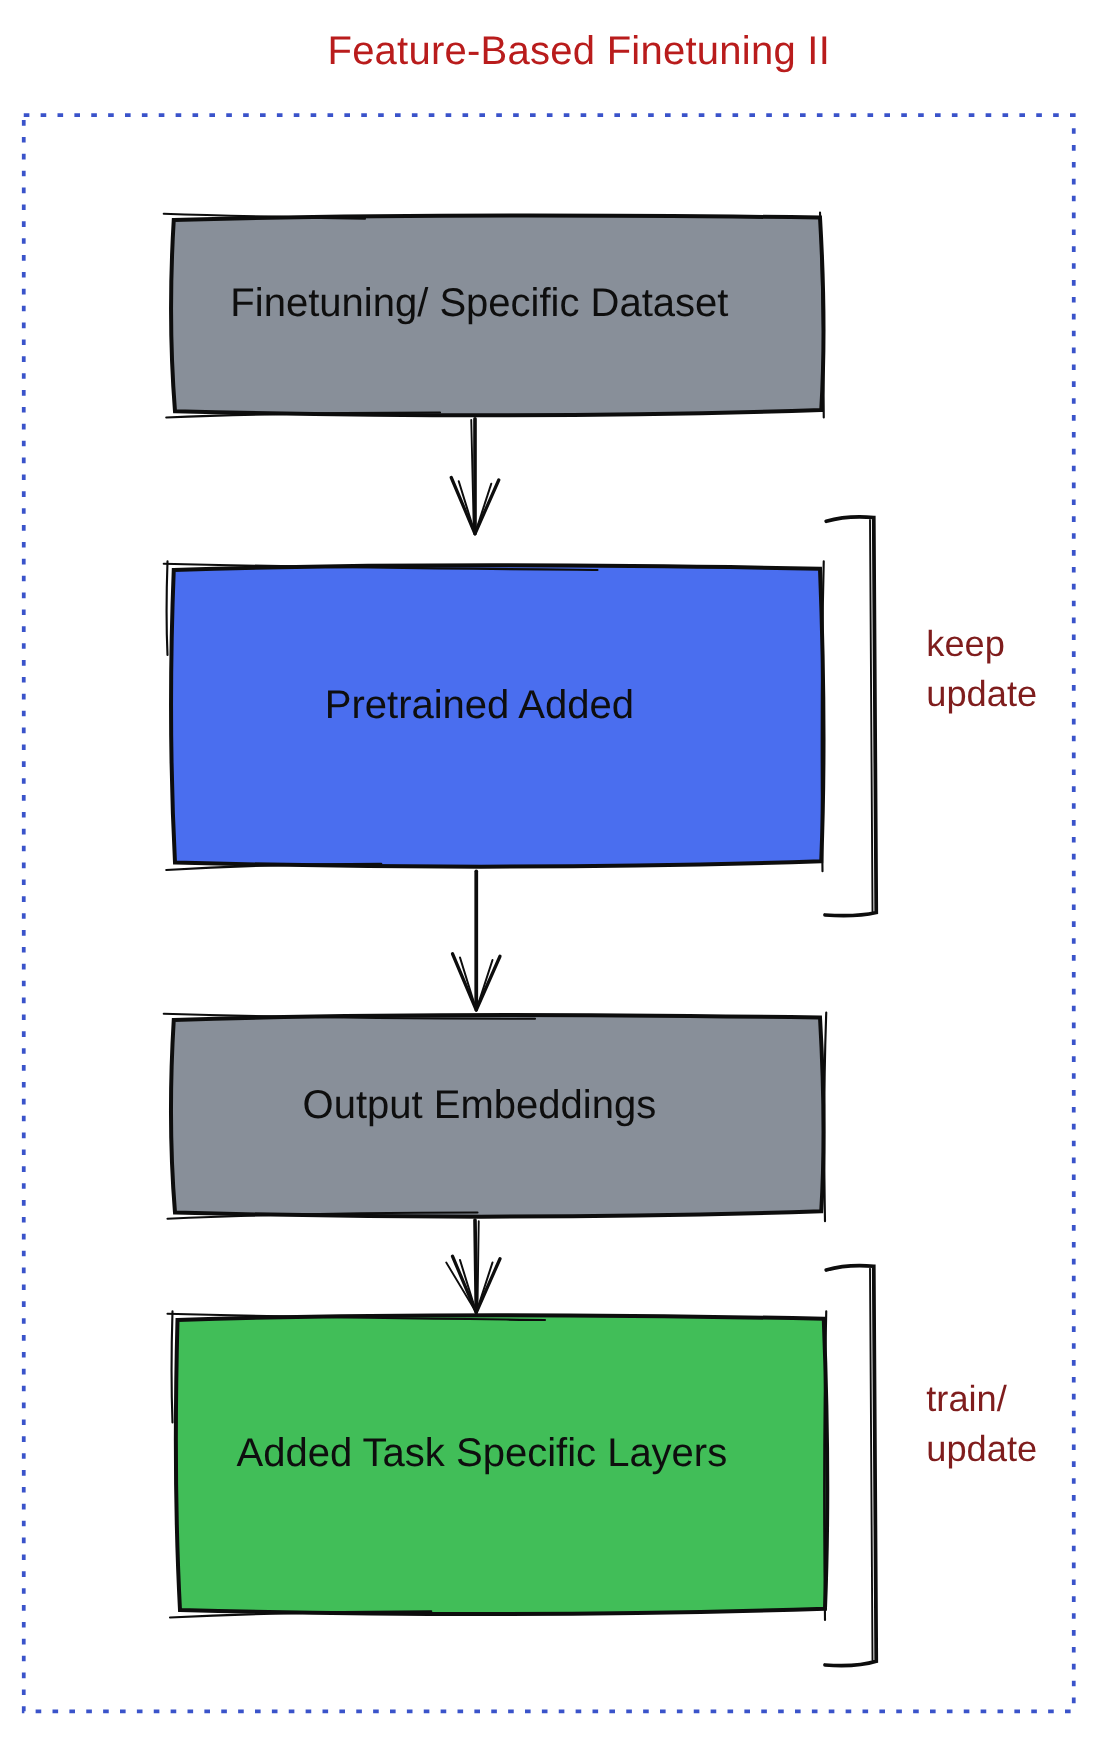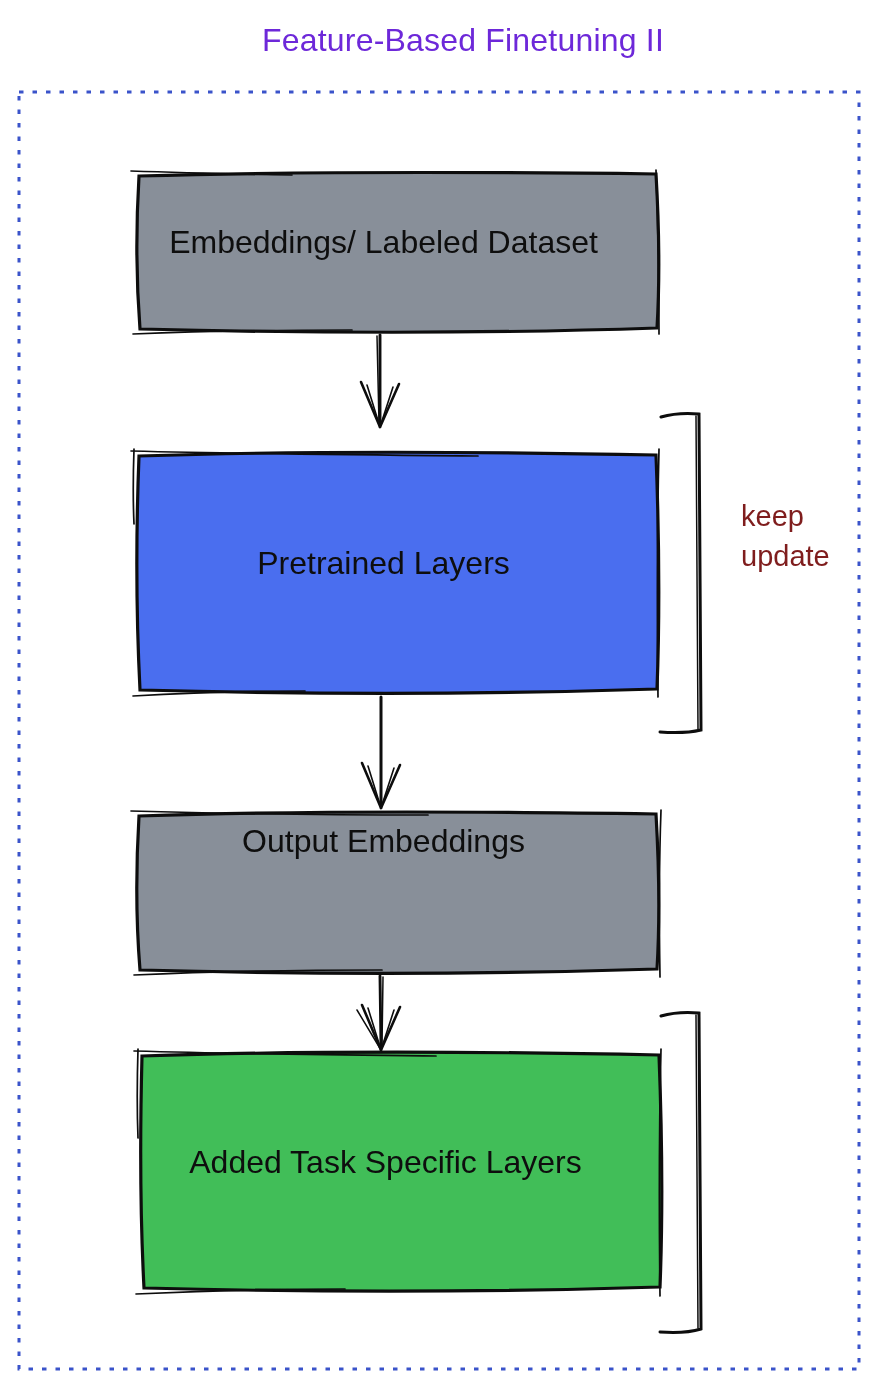--- a/index.html
+++ b/index.html
@@ -1,31 +1,31 @@
 <!DOCTYPE html>
 <html><head>
 <meta charset="utf-8">
 <style>
   html,body{margin:0;padding:0;background:#ffffff;}
   body{width:880px;height:1393px;font-family:"Liberation Sans",sans-serif;}
   .page{position:relative;width:880px;height:1393px;overflow:hidden;background:#ffffff;}
   .title{
     position:absolute;top:22px;left:0;width:880px;box-sizing:border-box;
     padding-left:46px;text-align:center;
-    font-size:32px;letter-spacing:0.2px;color:#6d28d9;
+    font-size:32px;letter-spacing:0.2px;color:#b91c1c;
   }
   svg.sketch-layer{position:absolute;left:0;top:0;}
   .box-label{
     position:absolute;display:flex;align-items:center;justify-content:center;
     font-size:32px;color:#0e0e0e;text-align:center;pointer-events:none;
   }
   .box-label .inner{transform:translate(-14px,-9px);white-space:nowrap;}
   .lbl-dataset{left:135px;top:172px;width:525px;height:159px;}
   .lbl-pretrained{left:135px;top:452px;width:525px;height:241px;}
-  .lbl-embeddings{left:135px;top:770px;width:525px;height:161px;}
+  .lbl-embeddings{left:135px;top:812px;width:525px;height:161px;}
   .lbl-task{left:137px;top:1052px;width:525px;height:239px;text-align:right;}
   .side-label{
     position:absolute;font-size:29px;line-height:40px;color:#7f1d1d;
     white-space:nowrap;
   }
   .lbl-keep-frozen{left:741px;top:496px;}
   .lbl-train-update{left:741px;top:1100px;}
 </style>
 </head>
 <body>
@@ -84,30 +84,34 @@
       <path d="M136,1294 C220,1290 290,1289 345,1289" stroke-width="1.7"></path>
       <path d="M661,1049 C659,1130 659,1215 660,1296" stroke-width="1.7"></path>
       <path d="M138,1049 C137,1082 137,1112 138,1138" stroke-width="1.7"></path>
 
       <path d="M661,1016 C675,1012 688,1012 699,1013 L701,1329 C688,1333 674,1333 660,1332" stroke-width="3"></path>
       <path d="M696,1015 L698,1328" stroke-width="1.5"></path>
     </g>
   </svg>
 
   <div class="box-label lbl-dataset">
-    <span class="inner">Embeddings/ Labeled Dataset</span>
+    <span class="inner">Finetuning/ Specific Dataset</span>
   </div>
   <div class="box-label lbl-pretrained">
-    <span class="inner">Pretrained Layers</span>
+    <span class="inner">Pretrained Added</span>
   </div>
   <div class="box-label lbl-embeddings">
     <span class="inner">Output Embeddings</span>
   </div>
   <div class="box-label lbl-task">
     <span class="inner">Added Task Specific Layers</span>
   </div>
 
   <div class="side-label lbl-keep-frozen">
     <div>keep</div>
     <div>update</div>
   </div>
+  <div class="side-label lbl-train-update">
+    <div>train/</div>
+    <div>update</div>
+  </div>
 
 </div>
 
 </body></html>

